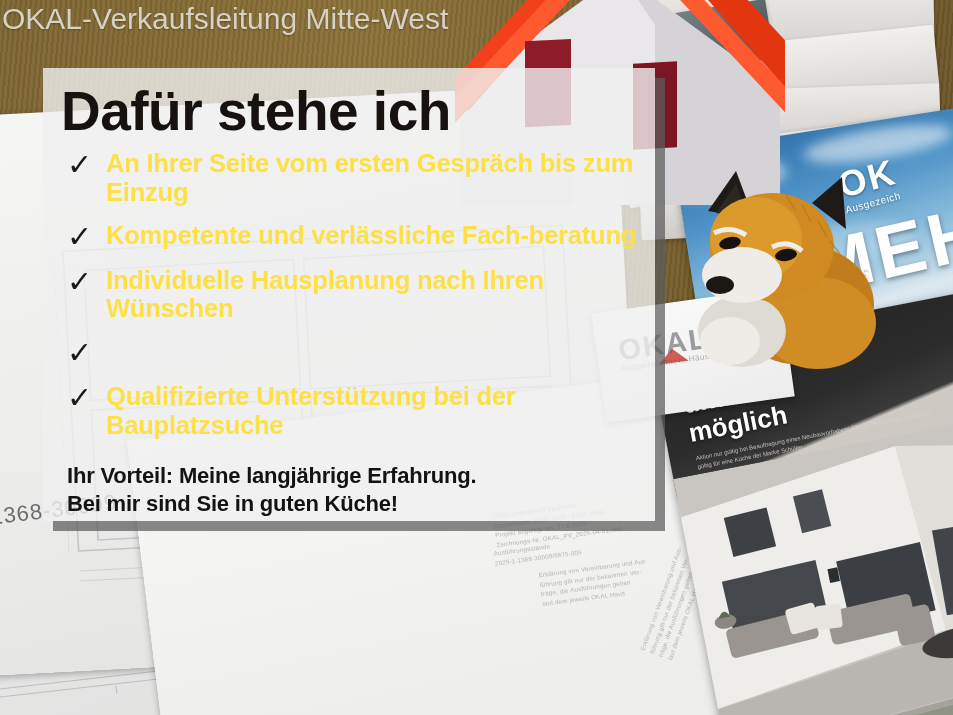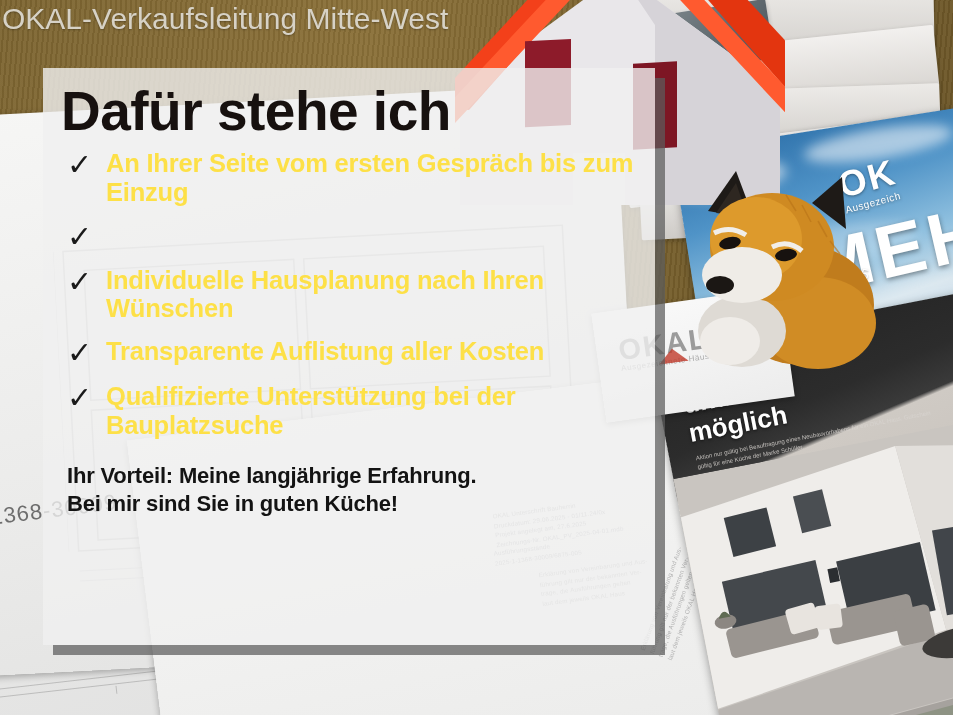--- a/index.html
+++ b/index.html
@@ -137,21 +137,21 @@
   .titlebar span{
     display:block;padding:2px 0 0 2px;
     font-size:30px;color:#d7d2c6;
     font-family:"Liberation Sans", sans-serif;
     text-shadow:0 1px 2px rgba(0,0,0,.28);
     white-space:nowrap;
   }
 
   
   .panel{
-    left:43px;top:68px;width:612px;height:577px;z-index:30;
+    left:43px;top:68px;width:612px;height:453px;z-index:30;
     background:rgba(240,240,240,.80);
     box-shadow:10px 10px 0 rgba(92,92,92,.72);
   }
   .panel-inner{padding:16px 18px 0 14px;}
 
   .headline{
     margin:0 0 10px 4px;
     font-size:55px;font-weight:700;color:#17110f;
     letter-spacing:-.5px;line-height:1;
   }
@@ -384,28 +384,28 @@
 
       <h1 class="headline">Dafür stehe ich</h1>
 
       <ul class="checks">
         <li>
           <span class="tick">✓</span>
           <span class="li-text">An Ihrer Seite vom ersten Gespräch bis zum Einzug</span>
         </li>
         <li>
           <span class="tick">✓</span>
+          <span class="li-text">Kompetente und verlässliche Fach-beratung</span>
         </li>
         <li>
           <span class="tick">✓</span>
           <span class="li-text">Individuelle Hausplanung nach Ihren Wünschen</span>
         </li>
         <li>
           <span class="tick">✓</span>
-          <span class="li-text">Transparente Auflistung aller Kosten</span>
         </li>
         <li>
           <span class="tick">✓</span>
           <span class="li-text">Qualifizierte Unterstützung bei der Bauplatzsuche</span>
         </li>
       </ul>
 
       <div class="closing">
         <div>Ihr Vorteil: Meine langjährige Erfahrung.</div>
         <div>Bei mir sind Sie in guten Küche!</div>

